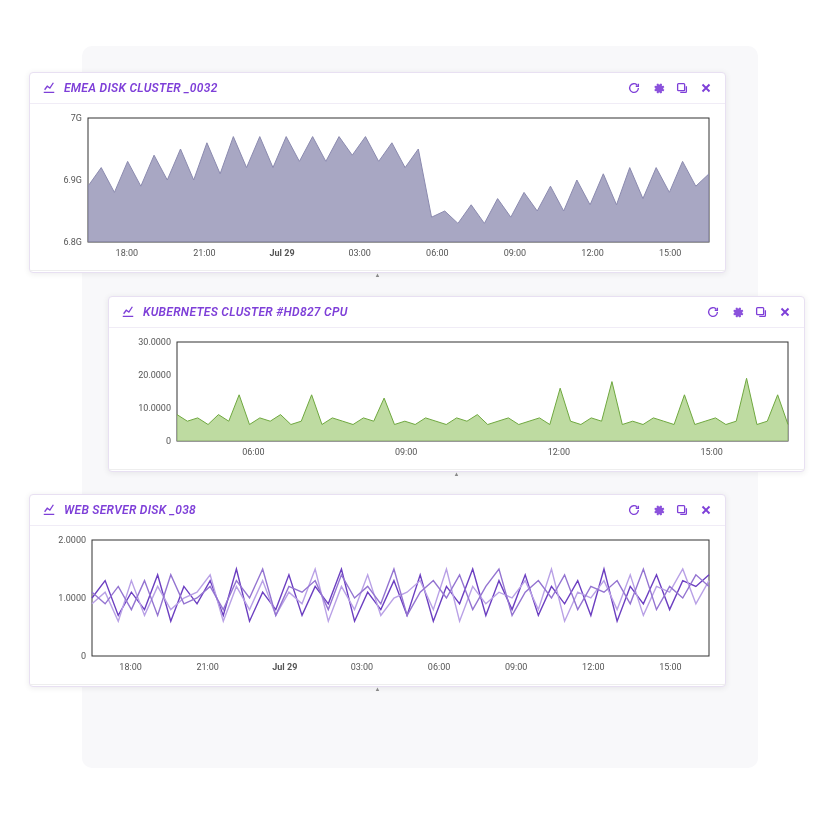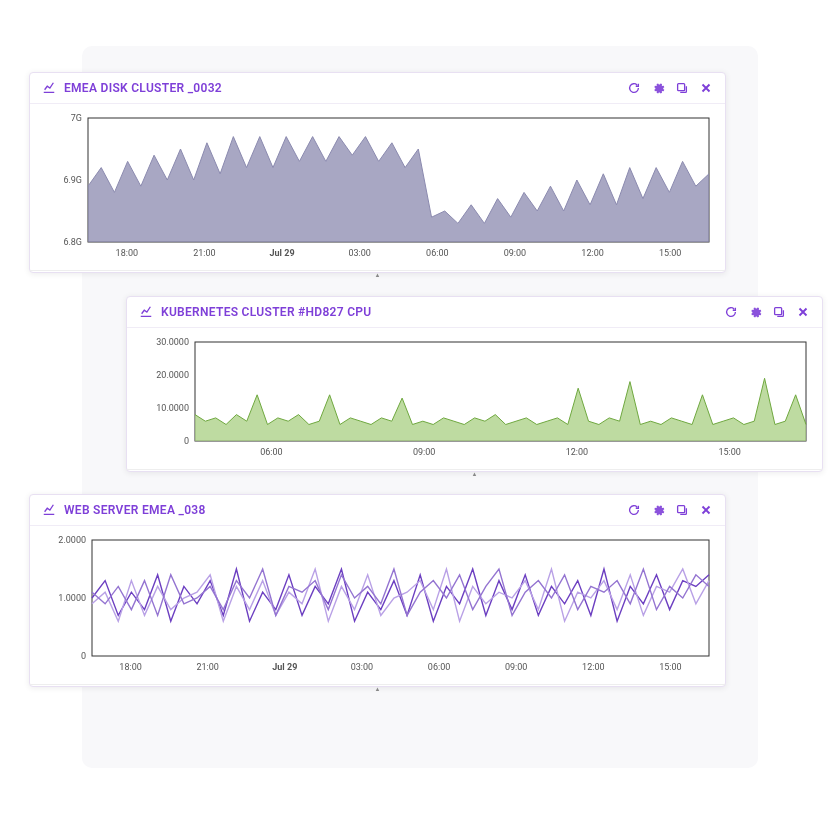--- a/index.html
+++ b/index.html
@@ -25,20 +25,21 @@
     border: 1px solid #e8e0f2;
     border-radius: 4px;
     box-shadow: 0 1px 6px rgba(0,0,0,0.08);
   }
   .panel-header {
     display: flex;
     align-items: center;
     justify-content: space-between;
     padding: 8px 12px;
     border-bottom: 1px solid #f0ecf6;
+    font-style: italic;
   }
   .panel-title-group {
     display: flex;
     align-items: center;
     gap: 8px;
     color: #7e3fd8;
     font-size: 12px;
     font-weight: 600;
     letter-spacing: 0.3px;
   }
@@ -66,21 +67,21 @@
   .grip {
     height: 8px;
     border-top: 1px solid #eee;
     display: flex;
     align-items: center;
     justify-content: center;
     color: #888;
     font-size: 6px;
   }
   #panel1 { left: 29px;  top: 72px;  width: 697px; height: 201px; }
-  #panel2 { left: 126px; top: 296px; width: 697px; height: 176px; }
+  #panel2 { left: 108px; top: 296px; width: 697px; height: 176px; }
   #panel3 { left: 29px;  top: 494px; width: 697px; height: 193px; }
 </style>
 </head>
 <body>
 
 <div class="backdrop"></div>
 
 <div class="panel" id="panel1">
   <div class="panel-header">
     <div class="panel-title-group">
@@ -189,21 +190,21 @@
 </div>
 
 <div class="panel" id="panel3">
   <div class="panel-header">
     <div class="panel-title-group">
       <span class="icon">
         <svg viewBox="0 0 16 16" fill="none" stroke="#7e3fd8" stroke-width="1.5">
             <path d="M2 13h12M3 10l3-4 3 2 4-6"></path>
           </svg>
       </span>
-      <span>WEB SERVER EMEA _038</span>
+      <span>WEB SERVER DISK _038</span>
     </div>
     <div class="panel-actions">
       <span class="icon">
           <svg viewBox="0 0 16 16" fill="none" stroke="#7e3fd8" stroke-width="1.5">
             <path d="M13 8a5 5 0 1 1-1.5-3.5M13 3v3h-3"></path>
           </svg>
         </span>
       <span class="icon">
           <svg viewBox="0 0 16 16" fill="#7e3fd8">
             <path d="M8 5a3 3 0 1 0 0 6 3 3 0 0 0 0-6zm0 4.5a1.5 1.5 0 1 1 0-3 1.5 1.5 0 0 1 0 3zM14 8l1.2-.9-.7-1.7-1.5.3a5 5 0 0 0-.7-.7l.3-1.5-1.7-.7L10 4a5 5 0 0 0-1 0L8.1 2.8 6.4 3.5l.3 1.5a5 5 0 0 0-.7.7L4.5 5.4l-.7 1.7L5 8a5 5 0 0 0 0 1l-1.2.9.7 1.7 1.5-.3c.2.3.4.5.7.7l-.3 1.5 1.7.7.9-1.2a5 5 0 0 0 1 0l.9 1.2 1.7-.7-.3-1.5c.3-.2.5-.4.7-.7l1.5.3.7-1.7L14 9a5 5 0 0 0 0-1z" opacity=".9"></path>

